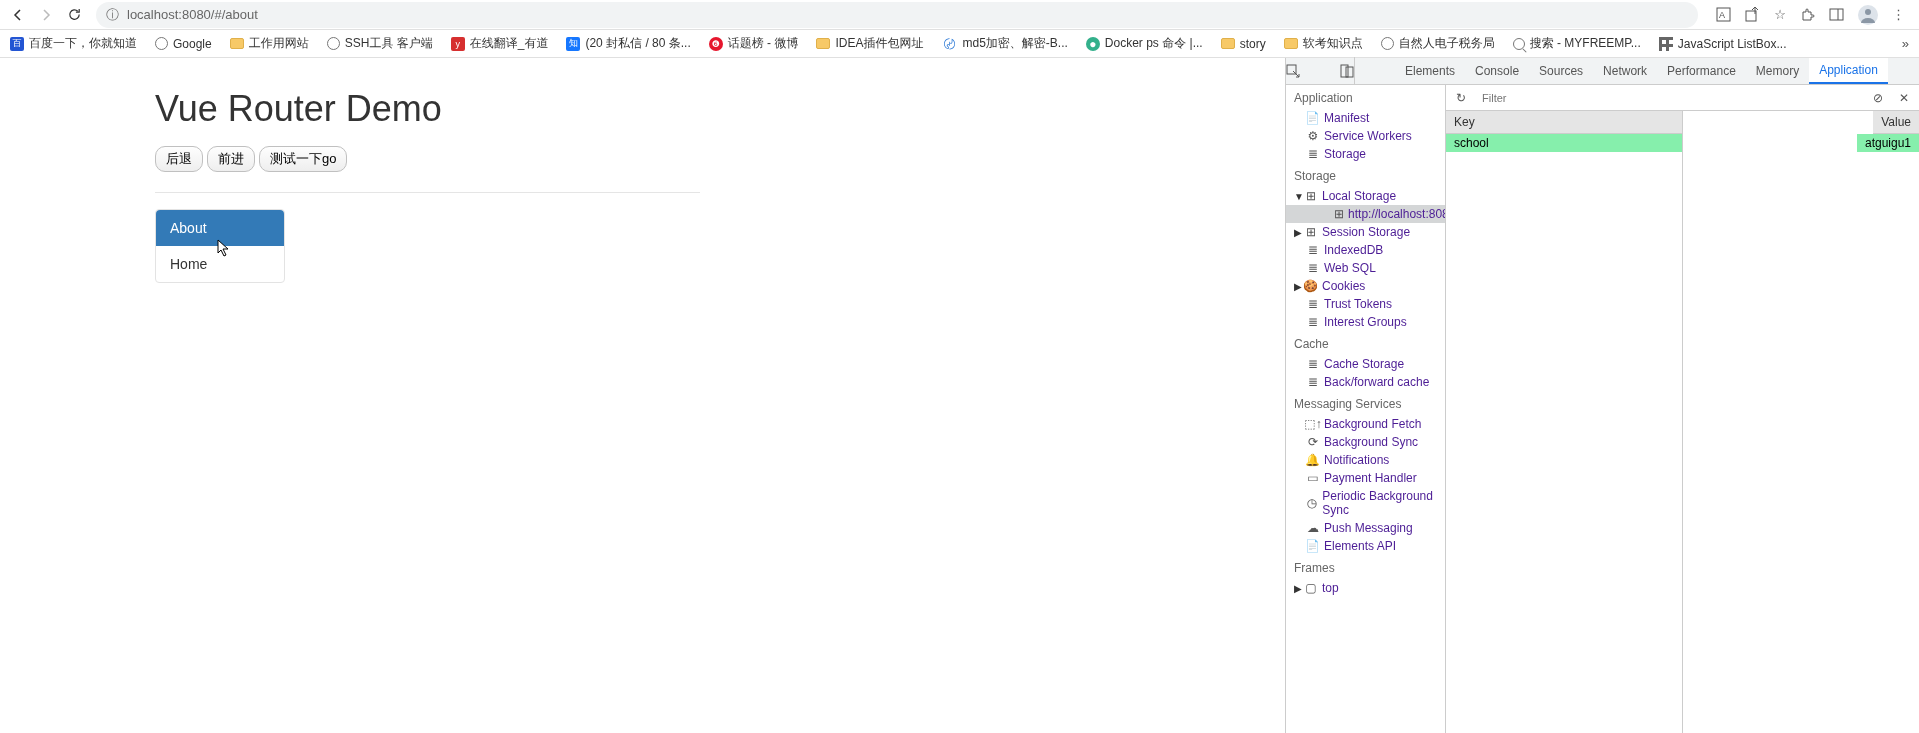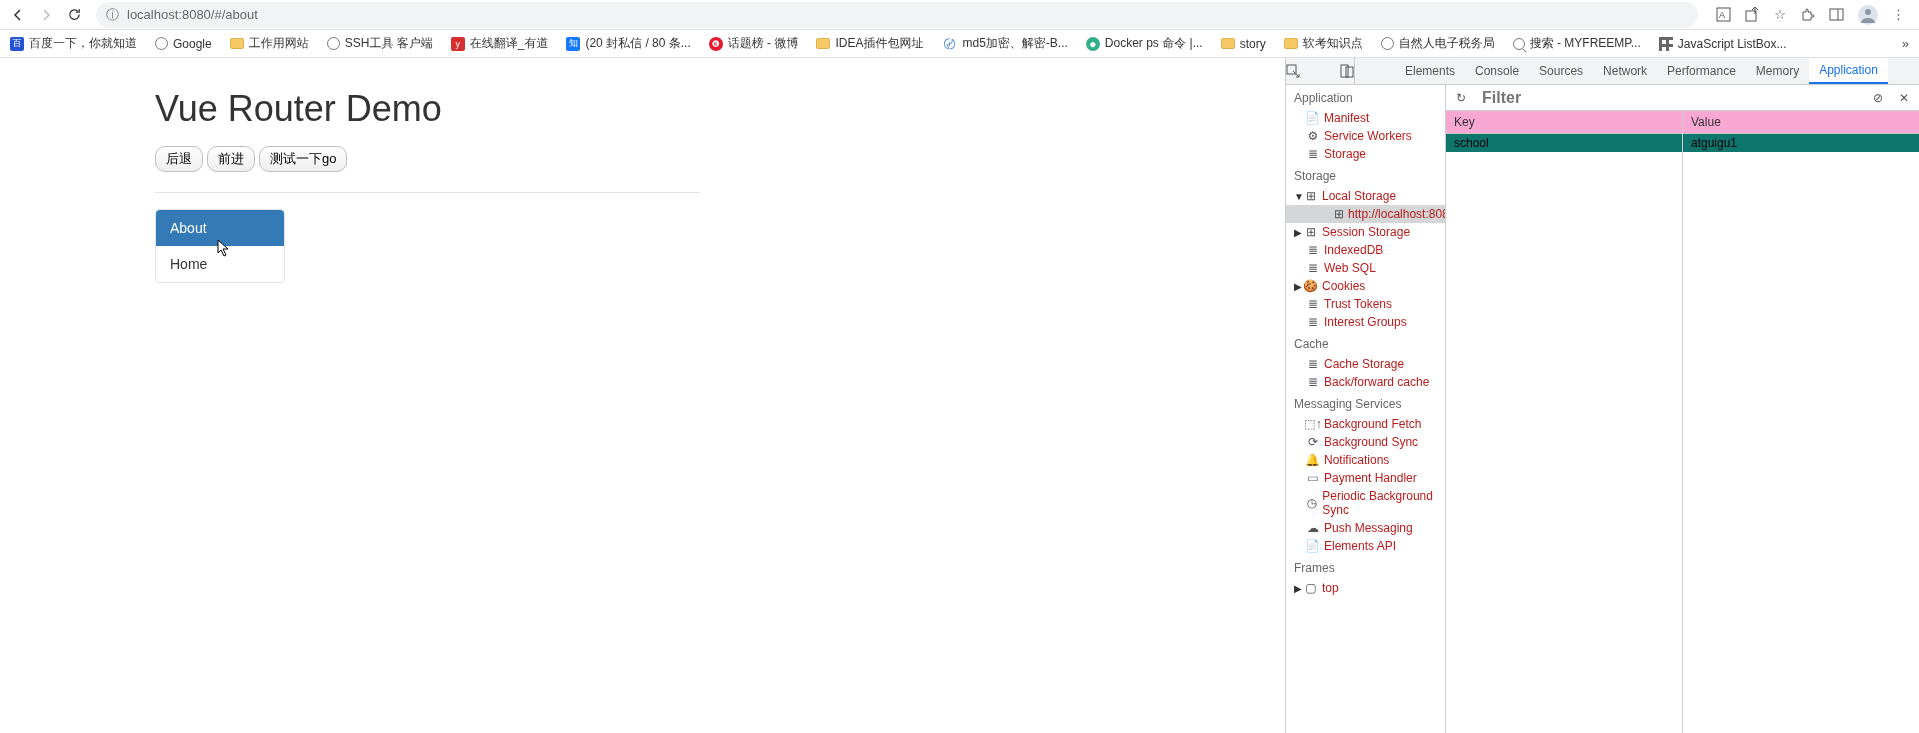--- a/index.html
+++ b/index.html
@@ -64,33 +64,33 @@
     .dt-body { display:flex; flex:1; overflow:hidden; }
 
     
     .dt-left { width: 160px; border-right: 1px solid #ccc; overflow:auto; }
     .tree-section-title { padding:6px 8px 4px; color:#666; font-size:12px; }
     .tree-item { display:flex; align-items:center; padding: 2px 0 2px 20px; cursor:pointer; }
     .tree-item.l3 { padding-left: 48px; }
     .tree-item.selected { background:#d4d6d7; }
     .tree-arrow { width:10px; color:#333; font-size:10px; margin-left:-12px; }
     .tree-icon { width:14px; display:inline-flex;align-items:center;justify-content:center; color:#555; margin-right:4px; }
-    .tree-label { color:#b91c1c; }
+    .tree-label { color:#4c1d95; }
 
     
     .dt-right-pane { flex:1; display:flex;flex-direction:column; }
     .dt-filter-row { height:26px; display:flex;align-items:center; border-bottom:1px solid #ccc; padding:0 4px; gap:4px;}
-    .filter-input { flex:1; border:none; outline:none; padding:2px 6px; font-size:16px;font-weight:bold; }
+    .filter-input { flex:1; border:none; outline:none; padding:2px 6px; font-size:11px; }
     .filter-iconbtn { padding:0 6px; color:#555; cursor:pointer;}
     .storage-table { flex:1; display:flex; }
     .storage-col { flex:1; display:flex;flex-direction:column; border-right:1px solid #ccc;}
-    .storage-col:last-child{border-right:none;}
-    .storage-header { padding:4px 8px; color:#333; background:#f9a8d4; font-size:12px; border-bottom:1px solid #ccc;}
+    .storage-col:last-child{border-right:none;align-items:flex-end;}
+    .storage-header { padding:4px 8px; color:#333; background:#e5e5e5; font-size:12px; border-bottom:1px solid #ccc;}
     .storage-row { padding:2px 8px; font-size:12px; }
-    .storage-row.selected { background:#0f766e; }
+    .storage-row.selected { background:#86efac; }
 
     svg { display:block; }
   </style>
 </head>
 <body>
 
 <div class="browser-toolbar">
   <div class="nav-arrow">
     <svg width="16" height="16" viewBox="0 0 16 16">
         <path d="M10 3 L5 8 L10 13" stroke="#333" stroke-width="1.5" fill="none"></path>

